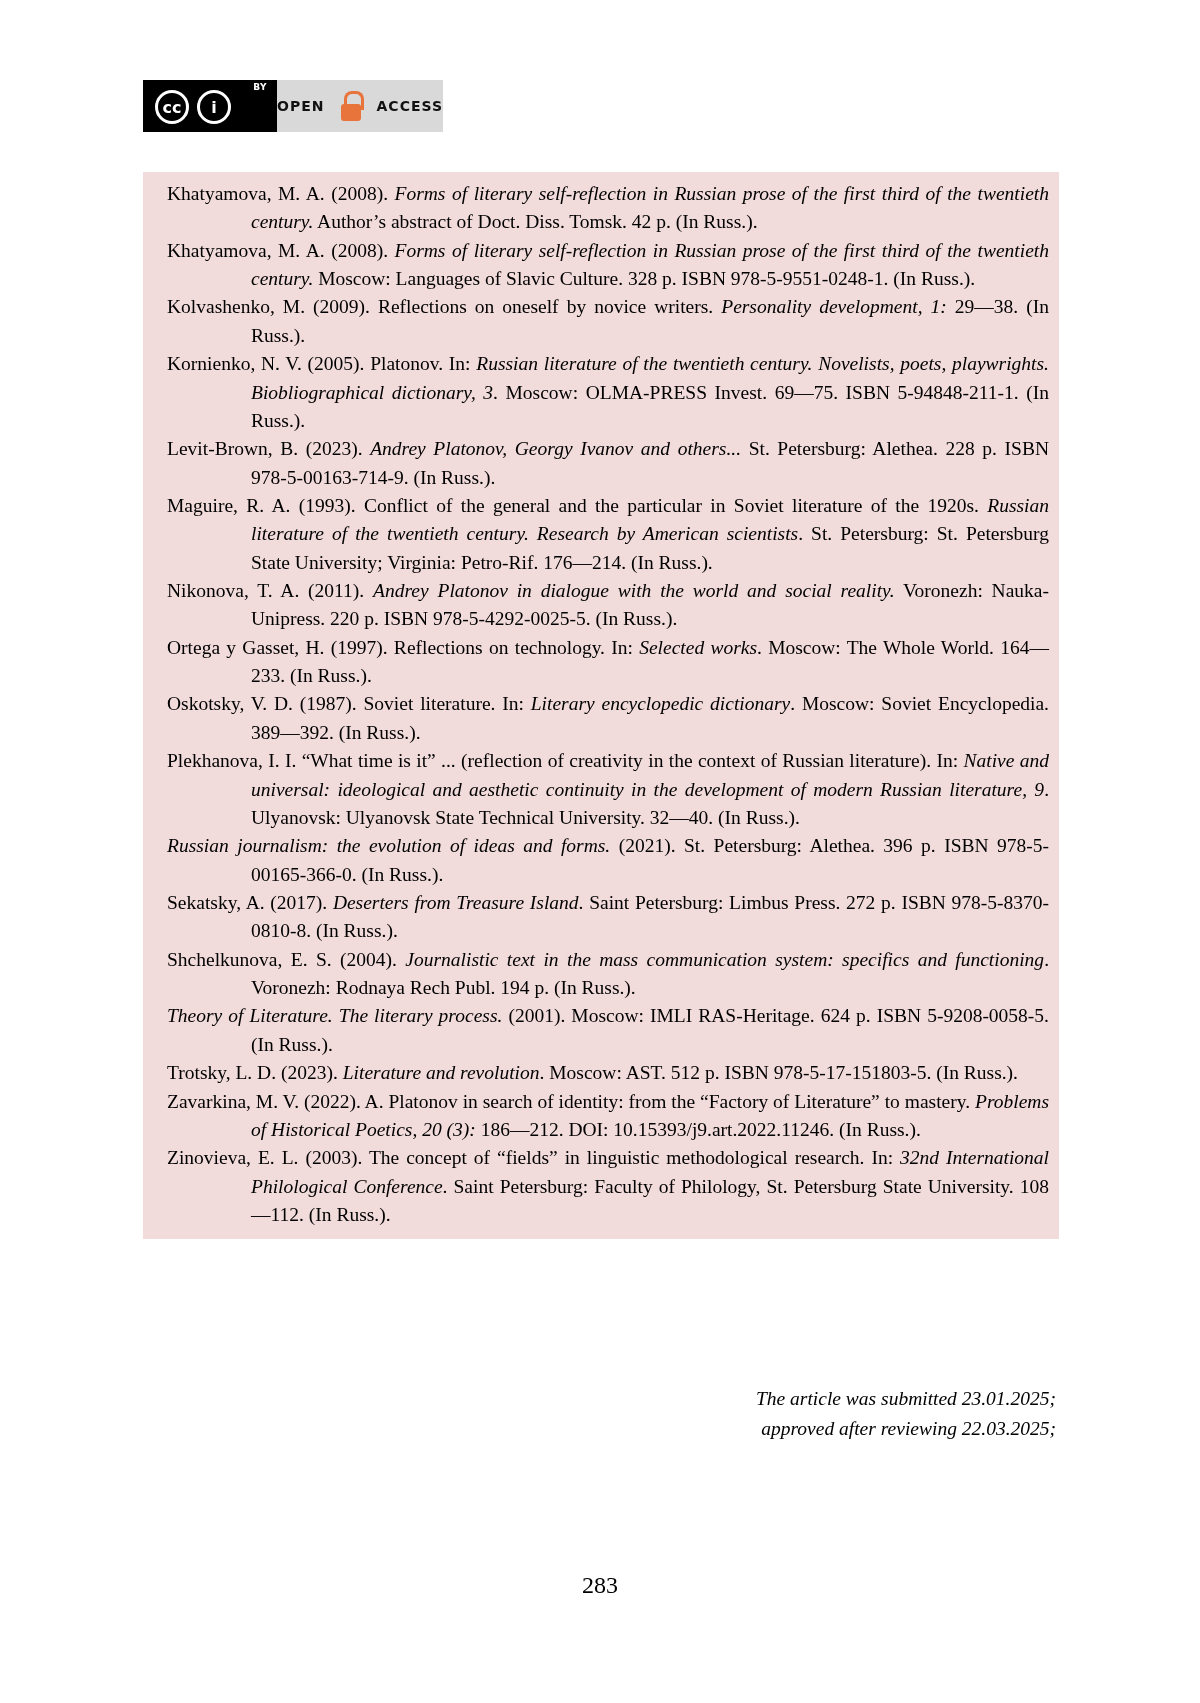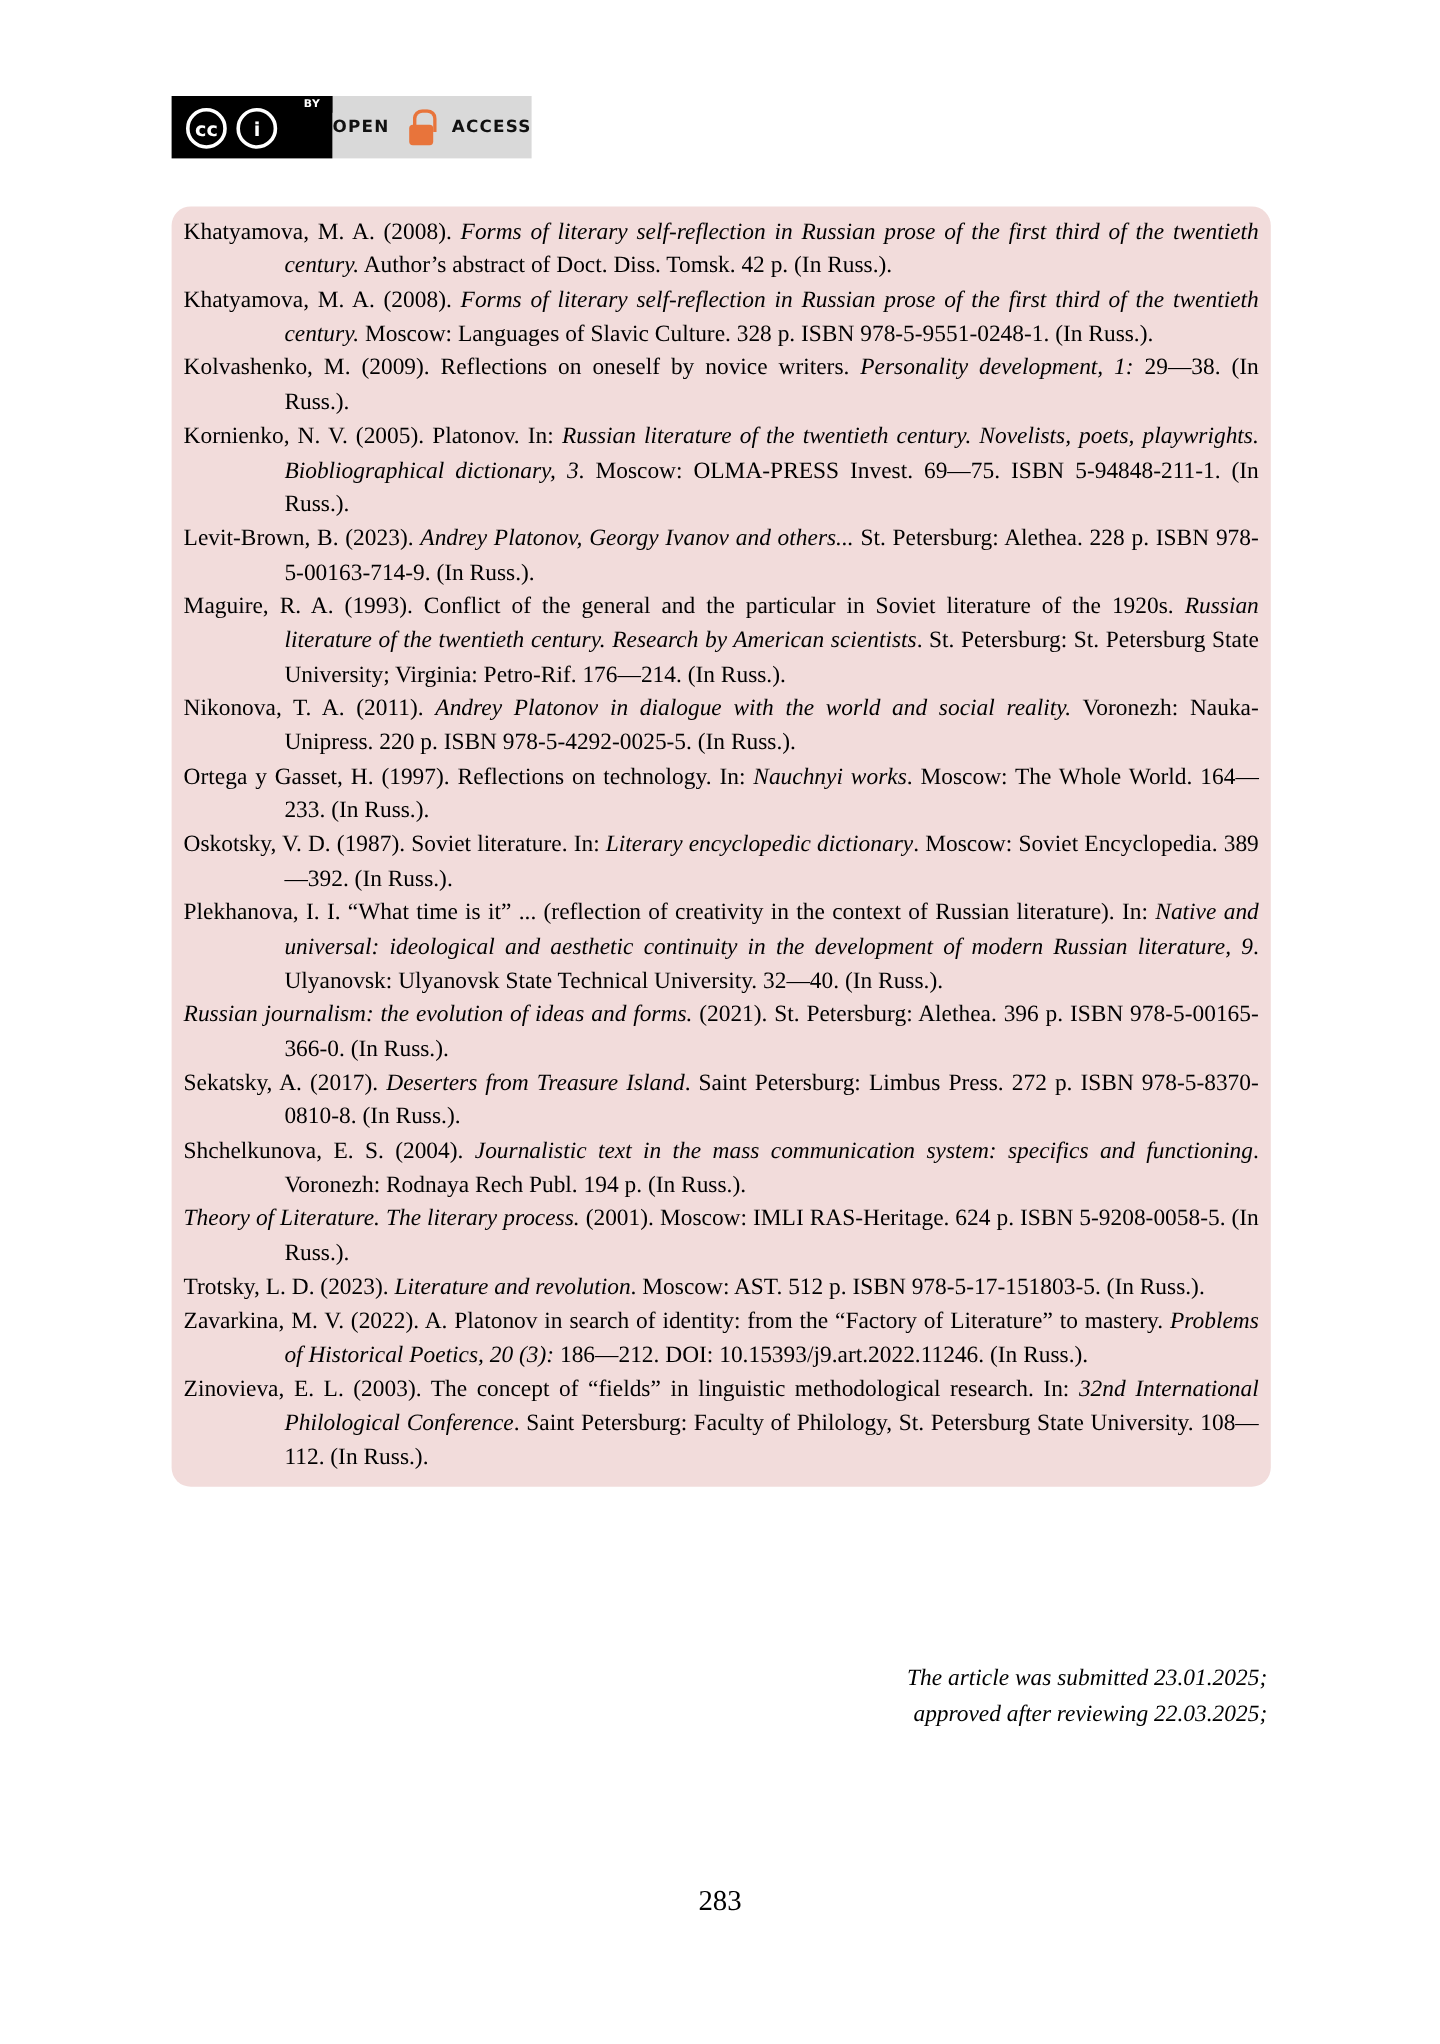--- a/index.html
+++ b/index.html
@@ -128,23 +128,22 @@
     color: #1a1a1a;
   }
 
   
   .refs {
     position: absolute;
     top: 172px;
     left: 143px;
     width: 916px;
     background: #f2dcdb;
-    padding: 8px 10px 10px 10px;
+    padding: 8px 10px 10px 24px;
     box-sizing: border-box;
-    border-radius: 16px;
   }
   .ref {
     font-size: 19.5px;
     line-height: 1.455;
     text-align: justify;
     text-justify: inter-word;
     padding-left: 84px;
     text-indent: -84px;
     margin: 0;
   }
@@ -200,21 +199,21 @@
   </div>
 
   <div class="refs">
       <p class="ref">Khatyamova, M. A. (2008). <i>Forms of literary self-reflection in Russian prose of the first third of the twentieth century.</i> Author’s abstract of Doct. Diss. Tomsk. 42 p. (In Russ.).</p>
       <p class="ref">Khatyamova, M. A. (2008). <i>Forms of literary self-reflection in Russian prose of the first third of the twentieth century.</i> Moscow: Languages of Slavic Culture. 328 p. ISBN 978-5-9551-0248-1. (In Russ.).</p>
       <p class="ref">Kolvashenko, M. (2009). Reflections on oneself by novice writers. <i>Personality development, 1:</i> 29—38. (In Russ.).</p>
       <p class="ref">Kornienko, N. V. (2005). Platonov. In: <i>Russian literature of the twentieth century. Novelists, poets, playwrights. Biobliographical dictionary, 3</i>. Moscow: OLMA-PRESS Invest. 69—75. ISBN 5-94848-211-1. (In Russ.).</p>
       <p class="ref">Levit-Brown, B. (2023). <i>Andrey Platonov, Georgy Ivanov and others...</i> St. Petersburg: Alethea. 228 p. ISBN 978-5-00163-714-9. (In Russ.).</p>
       <p class="ref">Maguire, R. A. (1993). Conflict of the general and the particular in Soviet literature of the 1920s. <i>Russian literature of the twentieth century. Research by American scientists</i>. St. Petersburg: St. Petersburg State University; Virginia: Petro-Rif. 176—214. (In Russ.).</p>
       <p class="ref">Nikonova, T. A. (2011). <i>Andrey Platonov in dialogue with the world and social reality.</i> Voronezh: Nauka-Unipress. 220 p. ISBN 978-5-4292-0025-5. (In Russ.).</p>
-      <p class="ref">Ortega y Gasset, H. (1997). Reflections on technology. In: <i>Nauchnyi works</i>. Moscow: The Whole World. 164—233. (In Russ.).</p>
+      <p class="ref">Ortega y Gasset, H. (1997). Reflections on technology. In: <i>Selected works</i>. Moscow: The Whole World. 164—233. (In Russ.).</p>
       <p class="ref">Oskotsky, V. D. (1987). Soviet literature. In: <i>Literary encyclopedic dictionary</i>. Moscow: Soviet Encyclopedia. 389—392. (In Russ.).</p>
       <p class="ref">Plekhanova, I. I. “What time is it” ... (reflection of creativity in the context of Russian literature). In: <i>Native and universal: ideological and aesthetic continuity in the development of modern Russian literature, 9</i>. Ulyanovsk: Ulyanovsk State Technical University. 32—40. (In Russ.).</p>
       <p class="ref"><i>Russian journalism: the evolution of ideas and forms.</i> (2021). St. Petersburg: Alethea. 396 p. ISBN 978-5-00165-366-0. (In Russ.).</p>
       <p class="ref">Sekatsky, A. (2017). <i>Deserters from Treasure Island</i>. Saint Petersburg: Limbus Press. 272 p. ISBN 978-5-8370-0810-8. (In Russ.).</p>
       <p class="ref">Shchelkunova, E. S. (2004). <i>Journalistic text in the mass communication system: specifics and functioning</i>. Voronezh: Rodnaya Rech Publ. 194 p. (In Russ.).</p>
       <p class="ref"><i>Theory of Literature. The literary process.</i> (2001). Moscow: IMLI RAS-Heritage. 624 p. ISBN 5-9208-0058-5. (In Russ.).</p>
       <p class="ref">Trotsky, L. D. (2023). <i>Literature and revolution</i>. Moscow: AST. 512 p. ISBN 978-5-17-151803-5. (In Russ.).</p>
       <p class="ref">Zavarkina, M. V. (2022). A. Platonov in search of identity: from the “Factory of Literature” to mastery. <i>Problems of Historical Poetics, 20 (3):</i> 186—212. DOI: 10.15393/j9.art.2022.11246. (In Russ.).</p>
       <p class="ref">Zinovieva, E. L. (2003). The concept of “fields” in linguistic methodological research. In: <i>32nd International Philological Conference</i>. Saint Petersburg: Faculty of Philology, St. Petersburg State University. 108—112. (In Russ.).</p>
     </div>

